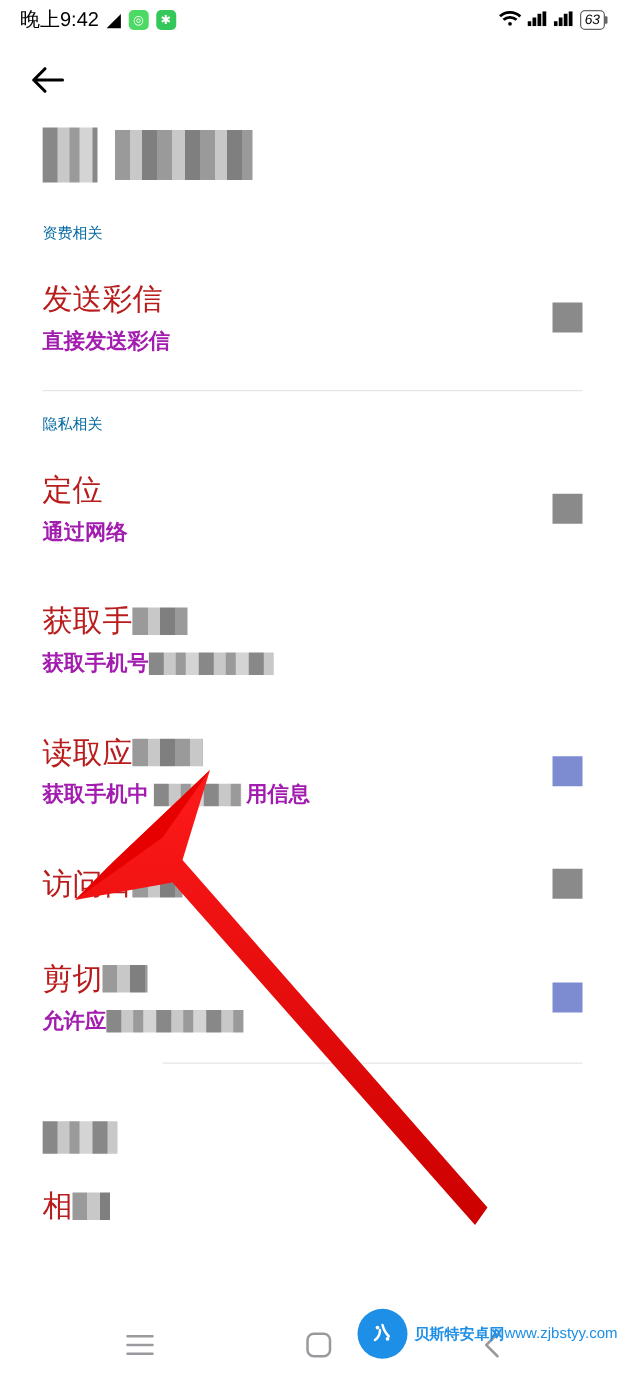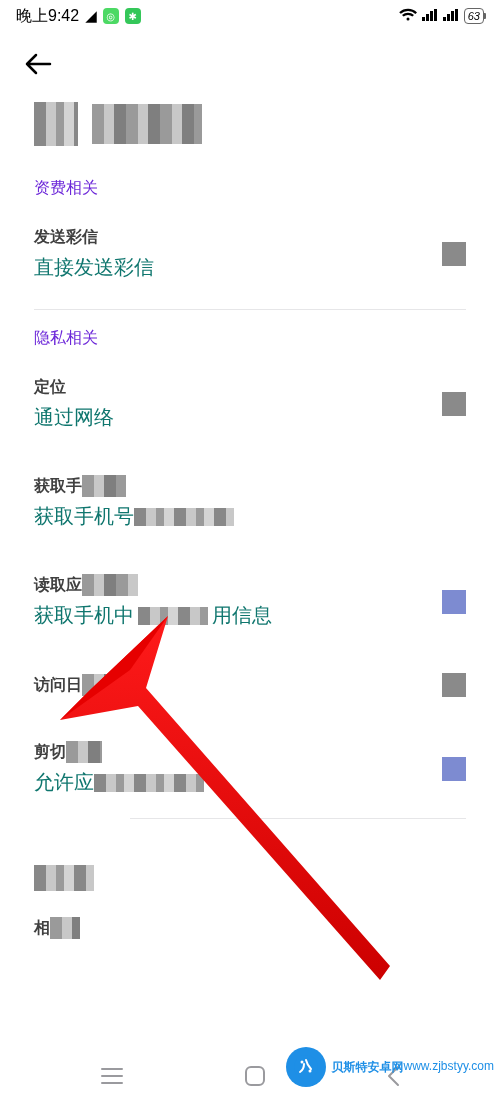--- a/index.html
+++ b/index.html
@@ -61,40 +61,40 @@
       background:
         linear-gradient(90deg, #888 0 30%, #c8c8c8 30% 55%, #9a9a9a 55% 75%, #d4d4d4 75% 100%);
       background-size: 40px 20px;
     }
     .pixel-censor2 {
       background:
         repeating-linear-gradient(90deg, #9a9a9a 0 12px, #c8c8c8 12px 22px, #7f7f7f 22px 34px);
     }
     .section-label {
       padding: 12px 34px 6px 34px;
-      color: #6d28d9;
-      font-size: 16px;
+      color: #0369a1;
+      font-size: 12px;
     }
     .row {
       padding: 22px 34px;
       display: flex;
       justify-content: space-between;
       align-items: center;
     }
     .row-text { display: flex; flex-direction: column; gap: 6px; }
     .row-title {
-      font-size: 16px;
-      color: #404040;
-      font-weight: 700;
+      font-size: 24px;
+      color: #b91c1c;
+      font-weight: 400;
       display: flex; align-items: center;
     }
     .row-sub {
-      font-size: 20px;
-      color: #0f766e;
-      display: flex; align-items: center;
+      font-size: 17px;
+      color: #a21caf;
+      display: flex; align-items: center; font-weight: bold;
     }
     .row-toggle {
       width: 24px; height: 24px;
       background: #8a8a8a;
     }
     .row-toggle.blue { background: #7d8bd1; }
     .divider {
       margin: 6px 34px;
       border: none;
       border-top: 1px solid #e6e6e8;

